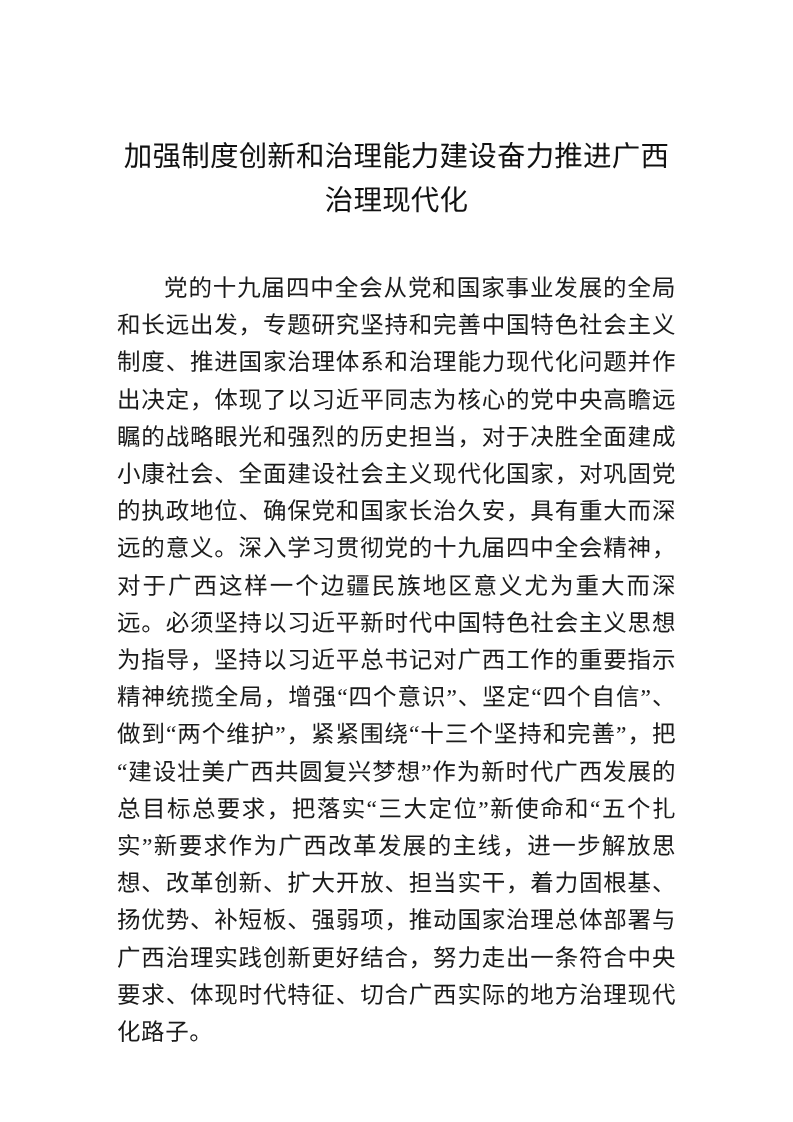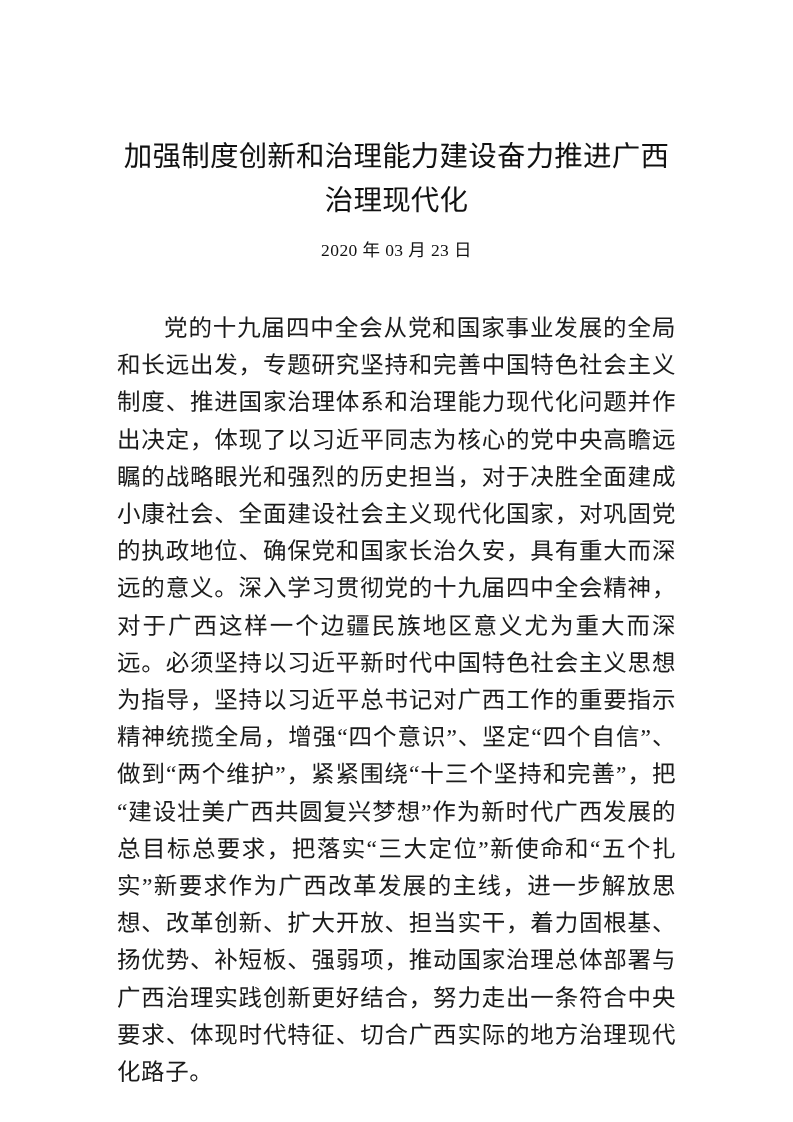--- a/index.html
+++ b/index.html
@@ -100,20 +100,19 @@
 </style>
 </head>
 <body>
 
 <div class="page">
   <div class="content">
 
     <h1 class="doc-title">加强制度创新和治理能力建设奋力推进广西治理现代化</h1>
 
 
-    <div class="doc-date">2020 年 03 月 23 日</div>
 
     <div class="doc-body">
       <p class="doc-para">党的十九届四中全会从党和国家事业发展的全局和长远出发，专题研究坚持和完善中国特色社会主义制度、推进国家治理体系和治理能力现代化问题并作出决定，体现了以习近平同志为核心的党中央高瞻远瞩的战略眼光和强烈的历史担当，对于决胜全面建成小康社会、全面建设社会主义现代化国家，对巩固党的执政地位、确保党和国家长治久安，具有重大而深远的意义。深入学习贯彻党的十九届四中全会精神，对于广西这样一个边疆民族地区意义尤为重大而深远。必须坚持以习近平新时代中国特色社会主义思想为指导，坚持以习近平总书记对广西工作的重要指示精神统揽全局，增强“四个意识”、坚定“四个自信”、做到“两个维护”，紧紧围绕“十三个坚持和完善”，把“建设壮美广西共圆复兴梦想”作为新时代广西发展的总目标总要求，把落实“三大定位”新使命和“五个扎实”新要求作为广西改革发展的主线，进一步解放思想、改革创新、扩大开放、担当实干，着力固根基、扬优势、补短板、强弱项，推动国家治理总体部署与广西治理实践创新更好结合，努力走出一条符合中央要求、体现时代特征、切合广西实际的地方治理现代化路子。</p>
     </div>
 
   </div>
 </div>
 
 </body></html>

